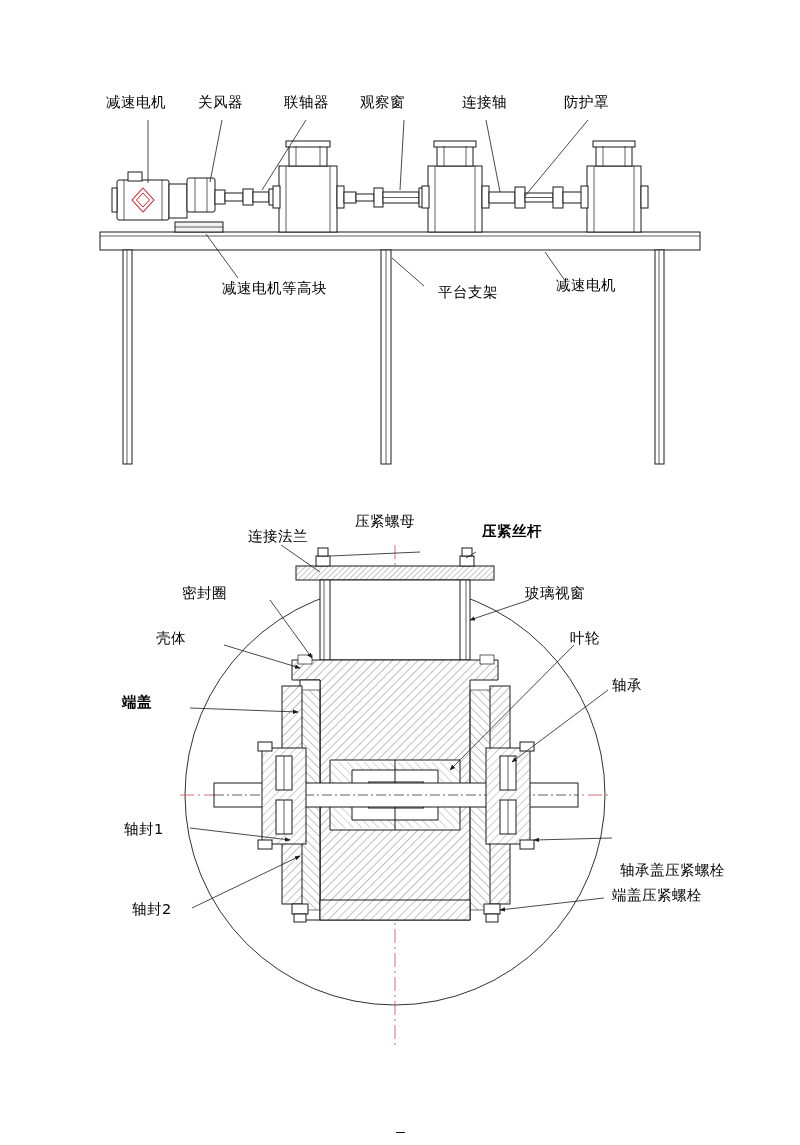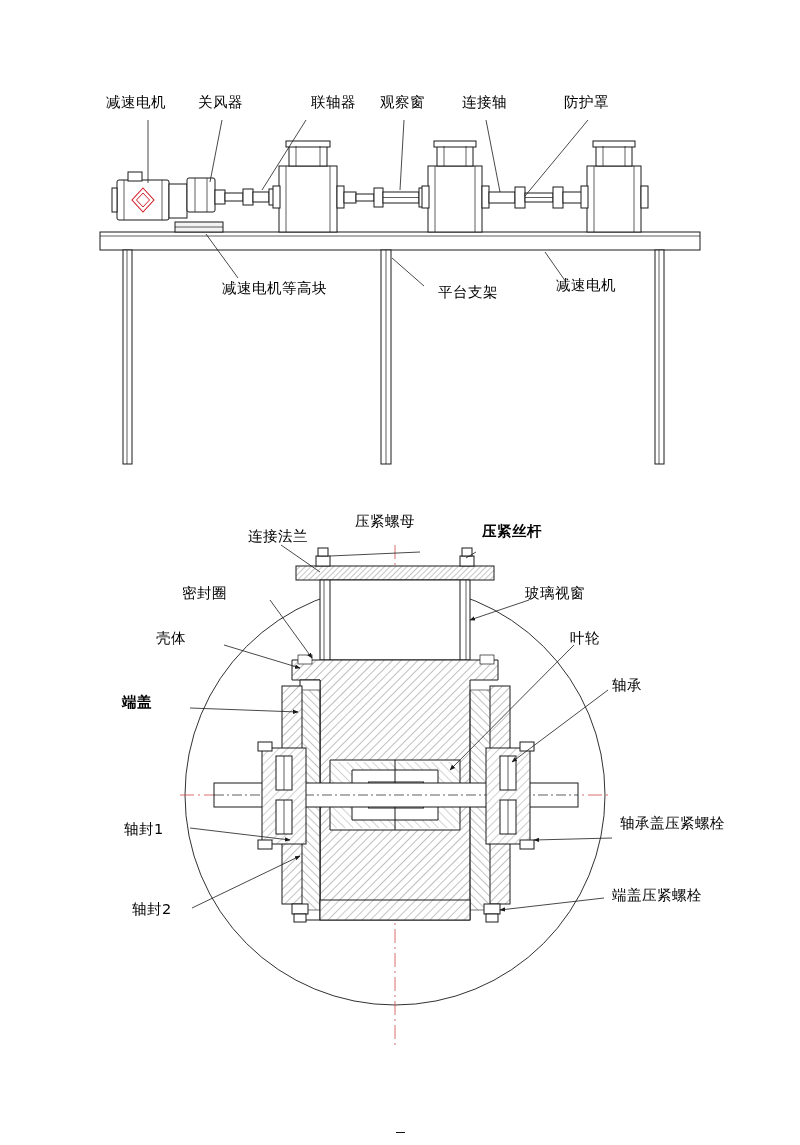--- a/index.html
+++ b/index.html
@@ -286,22 +286,22 @@
       <path class="lead" d="M 608 690 L 512 762" marker-end="url(#arrow)"></path>
       <path class="lead" d="M 190 828 L 290 840" marker-end="url(#arrow)"></path>
       <path class="lead" d="M 192 908 L 300 856" marker-end="url(#arrow)"></path>
       <path class="lead" d="M 612 838 L 534 840" marker-end="url(#arrow)"></path>
       <path class="lead" d="M 604 898 L 500 910" marker-end="url(#arrow)"></path>
     </g>
   </svg>
 
   <div class="lbl" style="left:106px; top:95px;">减速电机</div>
   <div class="lbl" style="left:198px; top:95px;">关风器</div>
-  <div class="lbl" style="left:284px; top:95px;margin-left:27px;">联轴器</div>
-  <div class="lbl" style="left:380px; top:95px;">观察窗</div>
+  <div class="lbl" style="left:284px; top:95px;">联轴器</div>
+  <div class="lbl" style="left:360px; top:95px;">观察窗</div>
   <div class="lbl" style="left:462px; top:95px;">连接轴</div>
   <div class="lbl" style="left:564px; top:95px;">防护罩</div>
 
   <div class="lbl" style="left:222px; top:281px;">减速电机等高块</div>
   <div class="lbl" style="left:438px; top:285px;">平台支架</div>
   <div class="lbl" style="left:556px; top:278px;">减速电机</div>
 
   <div class="lbl" style="left:216px; top:529px;margin-left:32px;">连接法兰</div>
   <div class="lbl" style="left:355px; top:514px;">压紧螺母</div>
   <div class="lbl" style="left:482px; top:524px;font-weight:bold;">压紧丝杆</div>
@@ -309,19 +309,19 @@
   <div class="lbl" style="left:182px; top:586px;">密封圈</div>
   <div class="lbl" style="left:525px; top:586px;">玻璃视窗</div>
 
   <div class="lbl" style="left:156px; top:631px;">壳体</div>
   <div class="lbl" style="left:570px; top:631px;">叶轮</div>
 
   <div class="lbl" style="left:122px; top:695px;font-weight:bold;">端盖</div>
   <div class="lbl" style="left:612px; top:678px;">轴承</div>
 
   <div class="lbl" style="left:124px; top:822px;">轴封1</div>
-  <div class="lbl" style="left:620px; top:816px;">轴承盖压紧螺栓</div>
+  <div class="lbl" style="left:620px; top:864px;font-family:Liberation Mono, monospace;">轴承盖压紧螺栓</div>
 
   <div class="lbl" style="left:132px; top:902px;">轴封2</div>
   <div class="lbl" style="left:612px; top:888px;">端盖压紧螺栓</div>
 
   <div class="footer-mark"></div>
 </div>
 
 </body></html>

